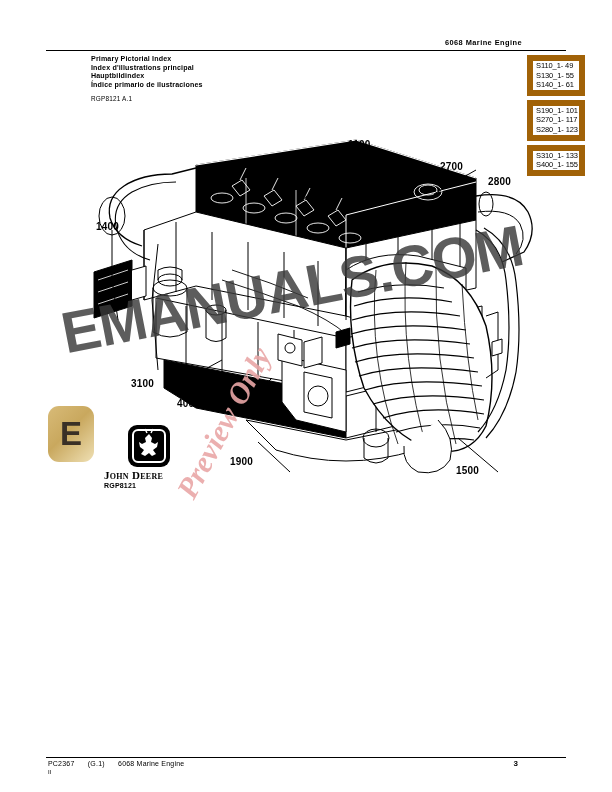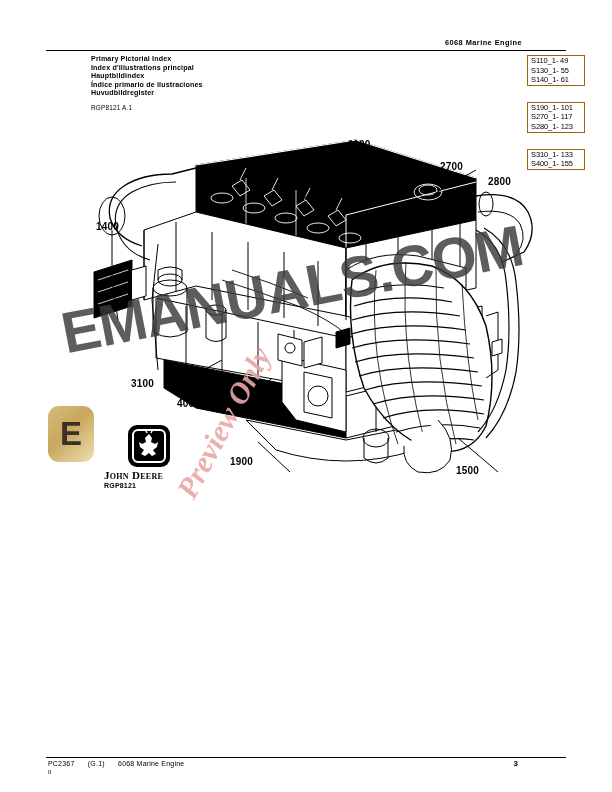--- a/index.html
+++ b/index.html
@@ -66,22 +66,22 @@
 
   
   .sect-table {
     position: absolute;
     left: 527px;
     top: 55px;
     width: 58px;
     border-collapse: collapse;
   }
   .sect-group {
-    border: 1px solid #a16207;
-    margin-bottom: 16px;
+    border: 6px solid #a16207;
+    margin-bottom: 4px;
   }
   .sect-row {
     font-size: 7.5px;
     line-height: 9.6px;
     padding: 0 2px 0 3px;
     white-space: nowrap;
     letter-spacing: -0.1px;
   }
   .sect-row .code { display: inline-block; }
 
@@ -240,21 +240,20 @@
 <div class="page">
 
   <div class="header-title">6068 Marine Engine</div>
   <div class="header-rule"></div>
 
   <div class="index-block">
     <div class="index-line">Primary Pictorial Index</div>
     <div class="index-line">Index d'illustrations principal</div>
     <div class="index-line">Hauptbildindex</div>
     <div class="index-line">Índice primario de ilustraciones</div>
-    <div class="index-line">Huvudbildregister</div>
     <div class="index-line index-code">RGP8121 A.1</div>
   </div>
 
   <div class="sect-table">
 
     <div class="sect-group">
       <div class="sect-row">
         <span class="code">S110_1-</span>
         <span class="code">49</span>
       </div>

